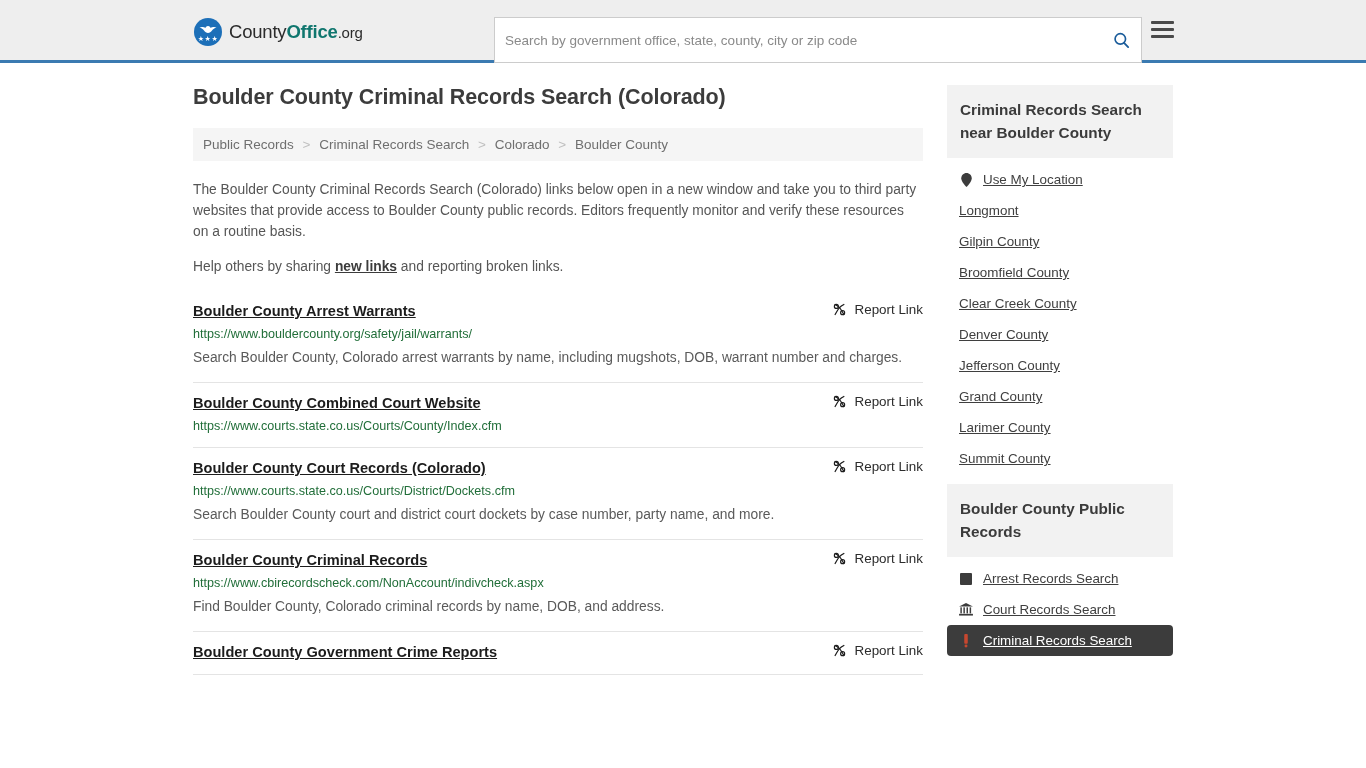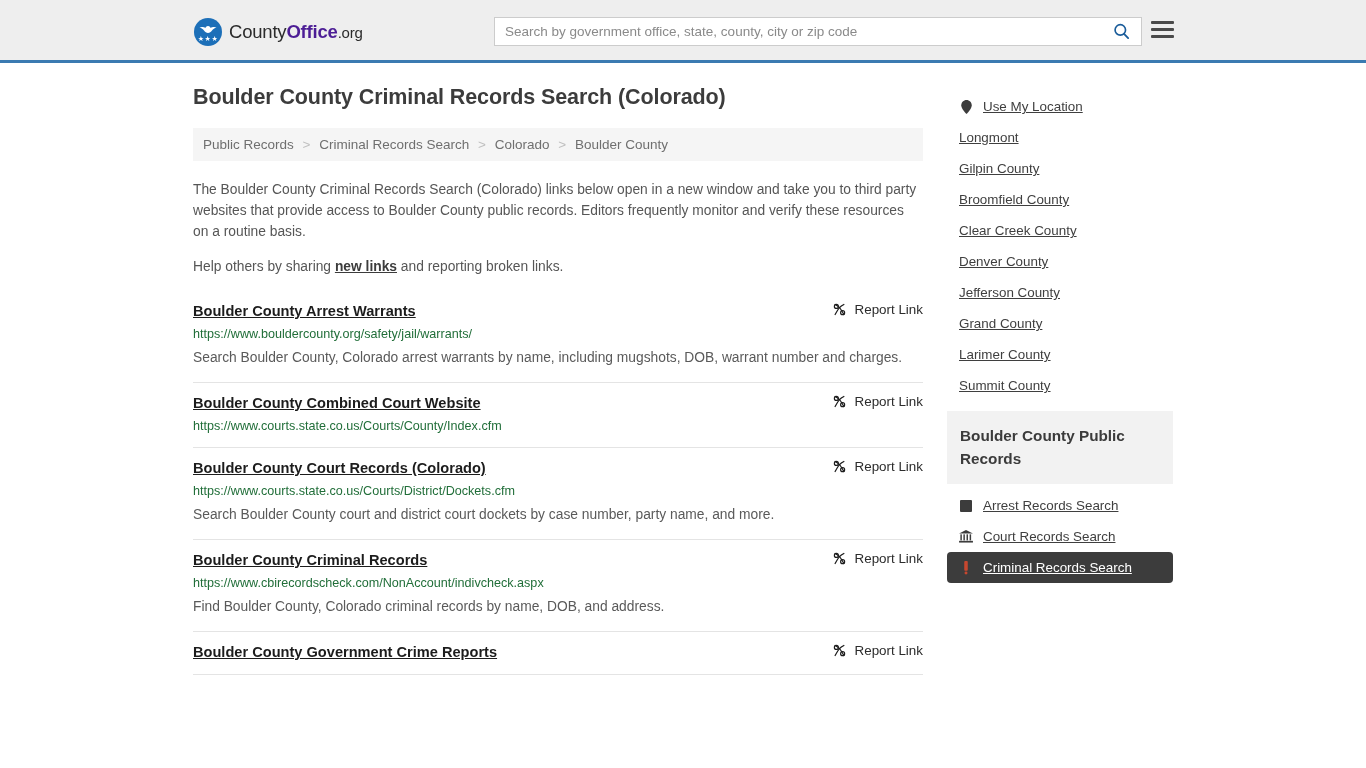--- a/index.html
+++ b/index.html
@@ -51,29 +51,29 @@
     font-size: 7px;
     letter-spacing: 0.5px;
     line-height: 7px;
   }
   .logo-text {
     font-size: 18.5px;
     letter-spacing: -0.2px;
     white-space: nowrap;
   }
   .logo-text .c1 { color: #2b2b2b; }
-  .logo-text .c2 { color: #4c1d95; font-weight: bold; }
+  .logo-text .c2 { color: #0f766e; font-weight: bold; }
   .logo-text .c3 { color: #2b2b2b; font-size: 15px; }
 
   .search-box {
     position: absolute;
     left: 494px;
     top: 17px;
     width: 648px;
-    height: 29px;
+    height: 46px;
     background: #ffffff;
     border: 1px solid #cccccc;
     display: flex;
     align-items: center;
   }
   .search-input {
     flex: 1 1 auto;
     border: 0;
     outline: 0;
     background: transparent;
@@ -383,20 +383,21 @@
             </span>
           </div>
         </div>
 
       </div>
     </div>
 
     <div class="col-side">
 
       <div class="side-card">
+        <div class="side-head">Criminal Records Search near Boulder County</div>
         <ul class="side-list">
           <li>
             <span class="ic">
               <svg width="11" height="14" viewBox="0 0 12 16">
                 <path d="M6 0 C2.7 0 0 2.7 0 6 C0 10.5 6 16 6 16 C6 16 12 10.5 12 6 C12 2.7 9.3 0 6 0 Z" fill="#3c3c3c"></path>
               </svg>
             </span>
             <a href="#">Use My Location</a>
           </li>
           <li>

